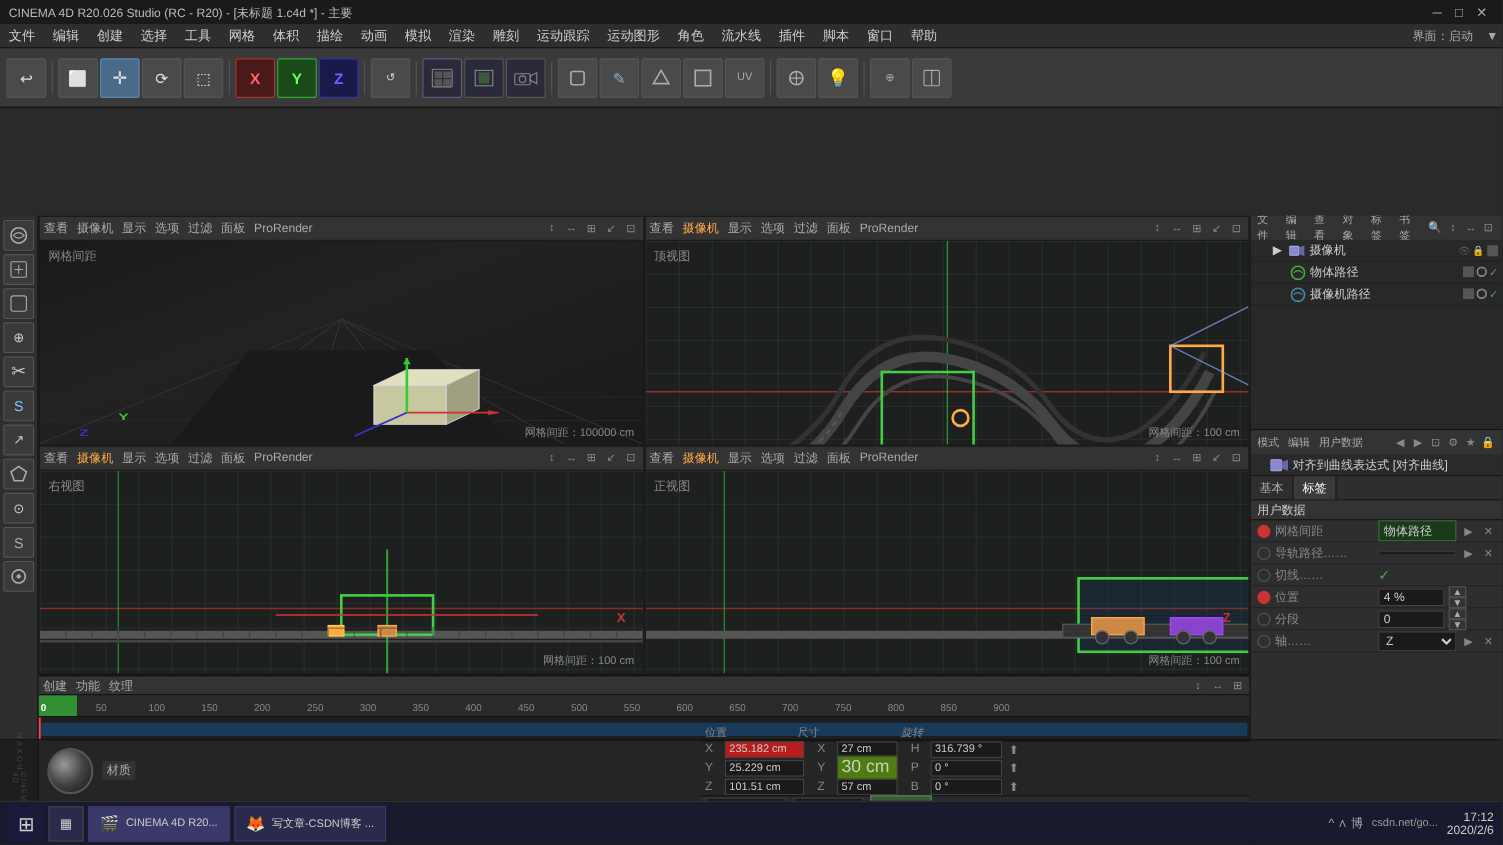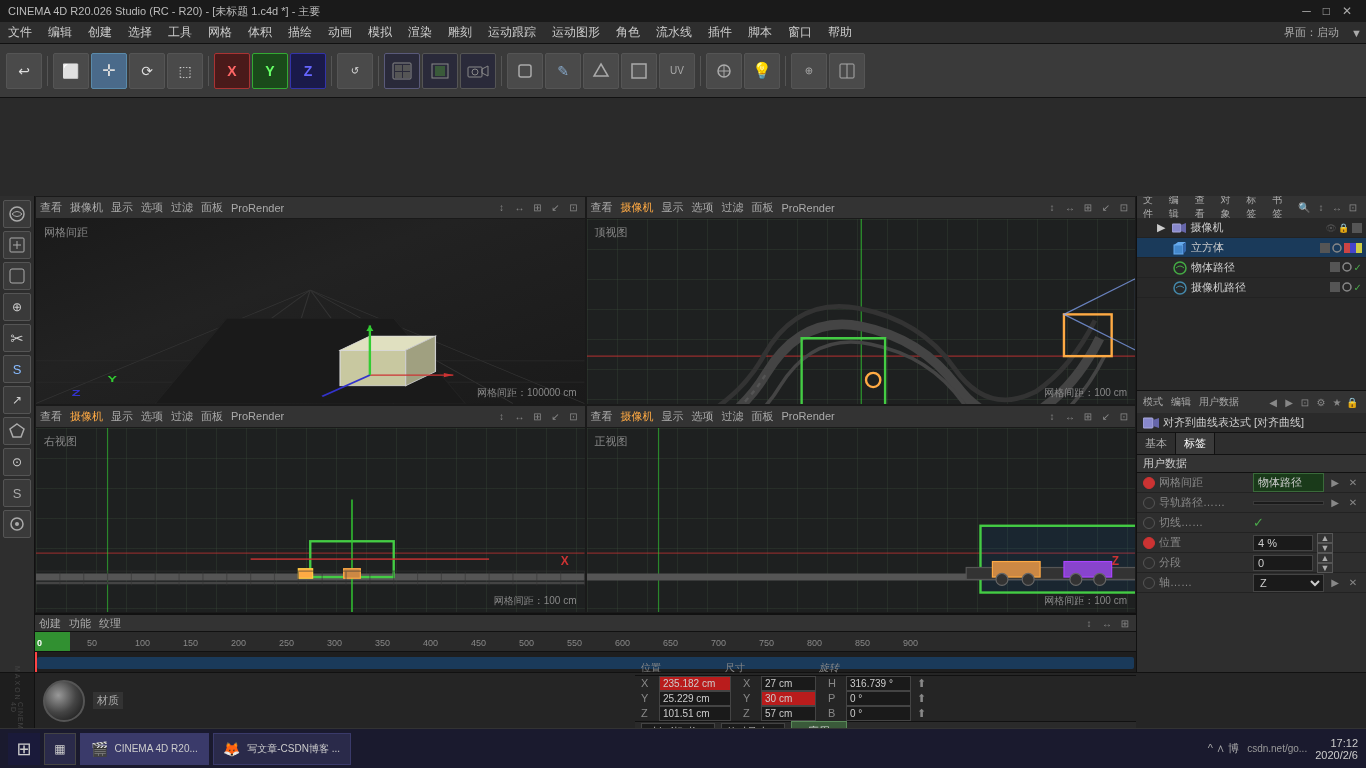--- a/index.html
+++ b/index.html
@@ -1018,43 +1018,20 @@
                 <polygon points="9,3 14,1 14,11 9,9" fill="#6666aa"></polygon>
               </svg>
               <span class="obj-name">摄像机</span>
               <div class="obj-icons">
                 <span style="font-size:9px;color:#555;">👁</span>
                 <span style="font-size:9px;color:#555;">🔒</span>
                 <span style="width:10px;height:10px;background:#555;display:inline-block;font-size:8px;text-align:center;"></span>
               </div>
             </div>
 
-            <div class="obj-row selected">
-              <span class="indent"></span>
-              <span class="indent"></span>
-              <svg width="14" height="14" viewBox="0 0 14 14">
-                <rect x="1" y="4" width="9" height="9" fill="#4488cc" stroke="#66aaee"></rect>
-                <polygon points="1,4 5,1 13,1 9,4" fill="#66aaee"></polygon>
-                <polygon points="10,4 13,1 13,10 10,13" fill="#3366aa"></polygon>
-              </svg>
-              <span class="obj-name">立方体</span>
-              <div class="obj-icons">
-                <svg width="10" height="10" viewBox="0 0 10 10">
-                    <rect width="10" height="10" fill="#555"></rect>
-                  </svg>
-                <svg width="10" height="10" viewBox="0 0 10 10">
-                    <circle cx="5" cy="5" r="4" fill="none" stroke="#888" stroke-width="1.5"></circle>
-                  </svg>
-                <svg width="18" height="10" viewBox="0 0 18 10">
-                  <rect x="0" y="0" width="6" height="10" fill="#cc4444"></rect>
-                  <rect x="6" y="0" width="6" height="10" fill="#4444cc"></rect>
-                  <rect x="12" y="0" width="6" height="10" fill="#cccc44"></rect>
-                </svg>
-              </div>
-            </div>
 
 
             <div class="obj-row">
               <span class="indent"></span>
               <span class="indent"></span>
               <svg width="14" height="14" viewBox="0 0 14 14">
                 <circle cx="7" cy="7" r="6" fill="none" stroke="#44aa44" stroke-width="1.5"></circle>
                 <path d="M3 7 Q7 3 11 7" fill="none" stroke="#44aa44" stroke-width="1"></path>
               </svg>
               <span class="obj-name">物体路径</span>
@@ -1098,21 +1075,21 @@
             <div style="margin-left:auto;display:flex;gap:2px;">
               <span class="hdr-icon-btn">◀</span>
               <span class="hdr-icon-btn">▶</span>
               <span class="hdr-icon-btn">⊡</span>
               <span class="hdr-icon-btn">⚙</span>
               <span class="hdr-icon-btn">★</span>
               <span class="hdr-icon-btn">🔒</span>
             </div>
           </div>
 
-          <div style="height:20px;background:#2a2a2a;display:flex;align-items:center;padding:0 6px;font-size:11px;color:#ccc;border-bottom:1px solid #111;">
+          <div style="height:20px;background:#2a2a2a;display:flex;align-items:center;padding:0 18px;font-size:11px;color:#ccc;border-bottom:1px solid #111;">
             <svg width="16" height="14" viewBox="0 0 16 14" style="margin-right:4px;">
               <rect x="0" y="2" width="10" height="10" rx="1" fill="#8888cc" stroke="#aaaadd"></rect>
               <polygon points="10,4 16,2 16,12 10,10" fill="#6666aa"></polygon>
             </svg>
             <span>对齐到曲线表达式 [对齐曲线]</span>
           </div>
 
           <div class="attr-tabs">
             <div class="attr-tab">基本</div>
             <div class="attr-tab active">标签</div>
@@ -1216,21 +1193,21 @@
         <span style="width:12px;font-size:11px;color:#888;margin-left:6px;">X</span>
         <input type="text" value="27 cm" style="width: 55px; background: rgb(26, 26, 26); border: 1px solid rgb(68, 68, 68); color: rgb(204, 204, 204); font-size: 10px; padding: 1px 3px;">
         <span style="width:12px;font-size:11px;color:#888;margin-left:6px;">H</span>
         <input type="text" value="316.739 °" style="width: 65px; background: rgb(26, 26, 26); border: 1px solid rgb(68, 68, 68); color: rgb(204, 204, 204); font-size: 10px; padding: 1px 3px;">
         <span style="font-size:11px;color:#888;cursor:pointer;">⬆</span>
       </div>
       <div style="display:flex;gap:6px;padding:0 6px;align-items:center;height:19px;">
         <span style="width:12px;font-size:11px;color:#888;">Y</span>
         <input type="text" value="25.229 cm" style="width: 72px; background: rgb(26, 26, 26); border: 1px solid rgb(68, 68, 68); color: rgb(204, 204, 204); font-size: 10px; padding: 1px 3px;">
         <span style="width:12px;font-size:11px;color:#888;margin-left:6px;">Y</span>
-        <input type="text" value="30 cm" style="width: 55px; background: #b91c1c; border: 1px solid rgb(68, 68, 68); color: rgb(204, 204, 204); font-size: 10px; padding: 1px 3px;">
+        <input type="text" value="30 cm" style="width: 55px; background: #4d7c0f; border: 1px solid rgb(68, 68, 68); color: rgb(204, 204, 204); font-size: 16px; padding: 1px 3px;">
         <span style="width:12px;font-size:11px;color:#888;margin-left:6px;">P</span>
         <input type="text" value="0 °" style="width: 65px; background: rgb(26, 26, 26); border: 1px solid rgb(68, 68, 68); color: rgb(204, 204, 204); font-size: 10px; padding: 1px 3px;">
         <span style="font-size:11px;color:#888;cursor:pointer;">⬆</span>
       </div>
       <div style="display:flex;gap:6px;padding:0 6px;align-items:center;height:17px;">
         <span style="width:12px;font-size:11px;color:#888;">Z</span>
         <input type="text" value="101.51 cm" style="width: 72px; background: rgb(26, 26, 26); border: 1px solid rgb(68, 68, 68); color: rgb(204, 204, 204); font-size: 10px; padding: 1px 3px;">
         <span style="width:12px;font-size:11px;color:#888;margin-left:6px;">Z</span>
         <input type="text" value="57 cm" style="width: 55px; background: rgb(26, 26, 26); border: 1px solid rgb(68, 68, 68); color: rgb(204, 204, 204); font-size: 10px; padding: 1px 3px;">
         <span style="width:12px;font-size:11px;color:#888;margin-left:6px;">B</span>

